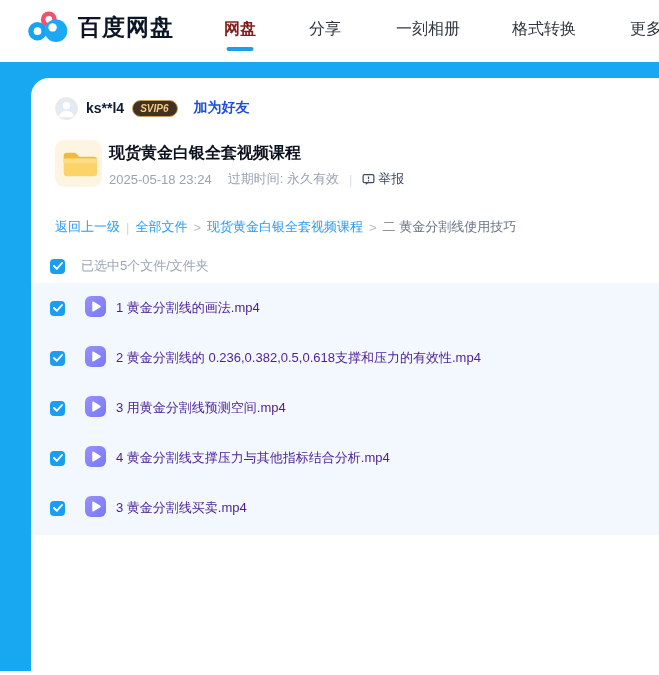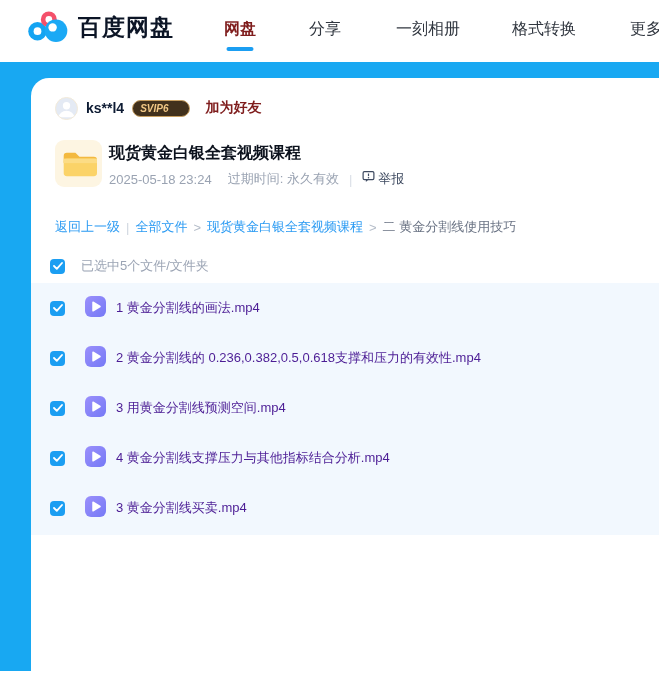--- a/index.html
+++ b/index.html
@@ -21,31 +21,31 @@
   .hero{position:absolute;left:0;top:62px;width:659px;height:609px;background:#18a8f2;}
   .card{position:absolute;left:31px;top:78px;width:628px;height:597px;background:#fff;
         border-top-left-radius:18px;}
 
   
   .user-row{position:absolute;left:24px;top:18px;height:24px;display:flex;align-items:center;gap:8px;}
   .avatar{width:23px;height:23px;border-radius:50%;background:#e4eaf4;border:1px solid #f3ead9;
           display:flex;align-items:center;justify-content:center;overflow:hidden;}
   .user-name{font-size:14px;font-weight:bold;color:#0d1b33;}
   .vip-badge{background:#42311c;color:#f2c886;border:1px solid #c9a061;border-radius:9px;
-             font-size:10px;font-weight:bold;font-style:italic;padding:2px 20px 2px 7px;line-height:11px;}
-  .add-friend{font-size:14px;font-weight:bold;color:#7f1d1d;cursor:pointer;margin-left:8px;}
+             font-size:10px;font-weight:bold;font-style:italic;padding:2px 8px 2px 7px;line-height:11px;}
+  .add-friend{font-size:14px;font-weight:bold;color:#1d4ed8;cursor:pointer;margin-left:8px;}
 
   
   .folder-tile{position:absolute;left:24px;top:62px;width:47px;height:47px;border-radius:9px;
                background:#fdf5e2;display:flex;align-items:center;justify-content:center;}
   .share-title{position:absolute;left:78px;top:65px;font-size:16px;font-weight:bold;color:#0c121d;}
   .share-meta{position:absolute;left:78px;top:92px;font-size:13px;color:#9aa3b2;display:flex;
               align-items:center;gap:6px;white-space:nowrap;}
   .meta-sep{color:#d9dee6;margin:0 4px;}
-  .report{display:flex;gap:3px;color:#3e4a60;cursor:pointer;}
+  .report{display:flex;align-items:center;gap:3px;color:#3e4a60;cursor:pointer;}
 
   
   .breadcrumb{position:absolute;left:24px;top:140px;font-size:13px;color:#b4bcc8;display:flex;
               align-items:center;gap:6px;white-space:nowrap;}
   .bc-link{color:#2b9bf3;cursor:pointer;}
   .bc-current{color:#6a7384;}
   .bc-pipe{color:#cfd6df;}
   .bc-gt{color:#b4bcc8;}
 
   

